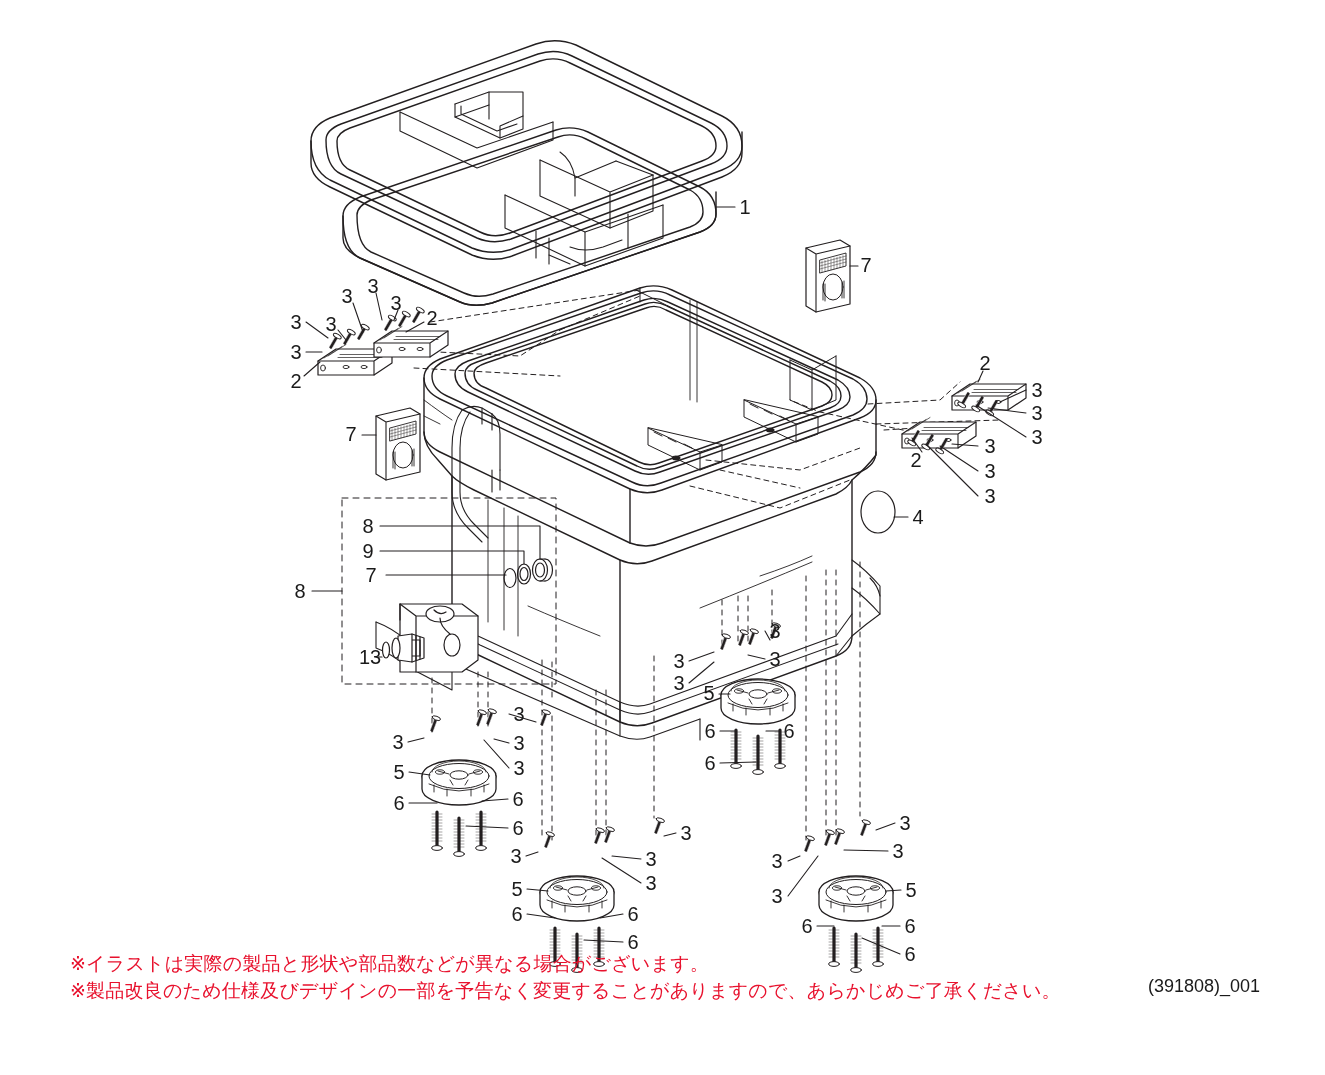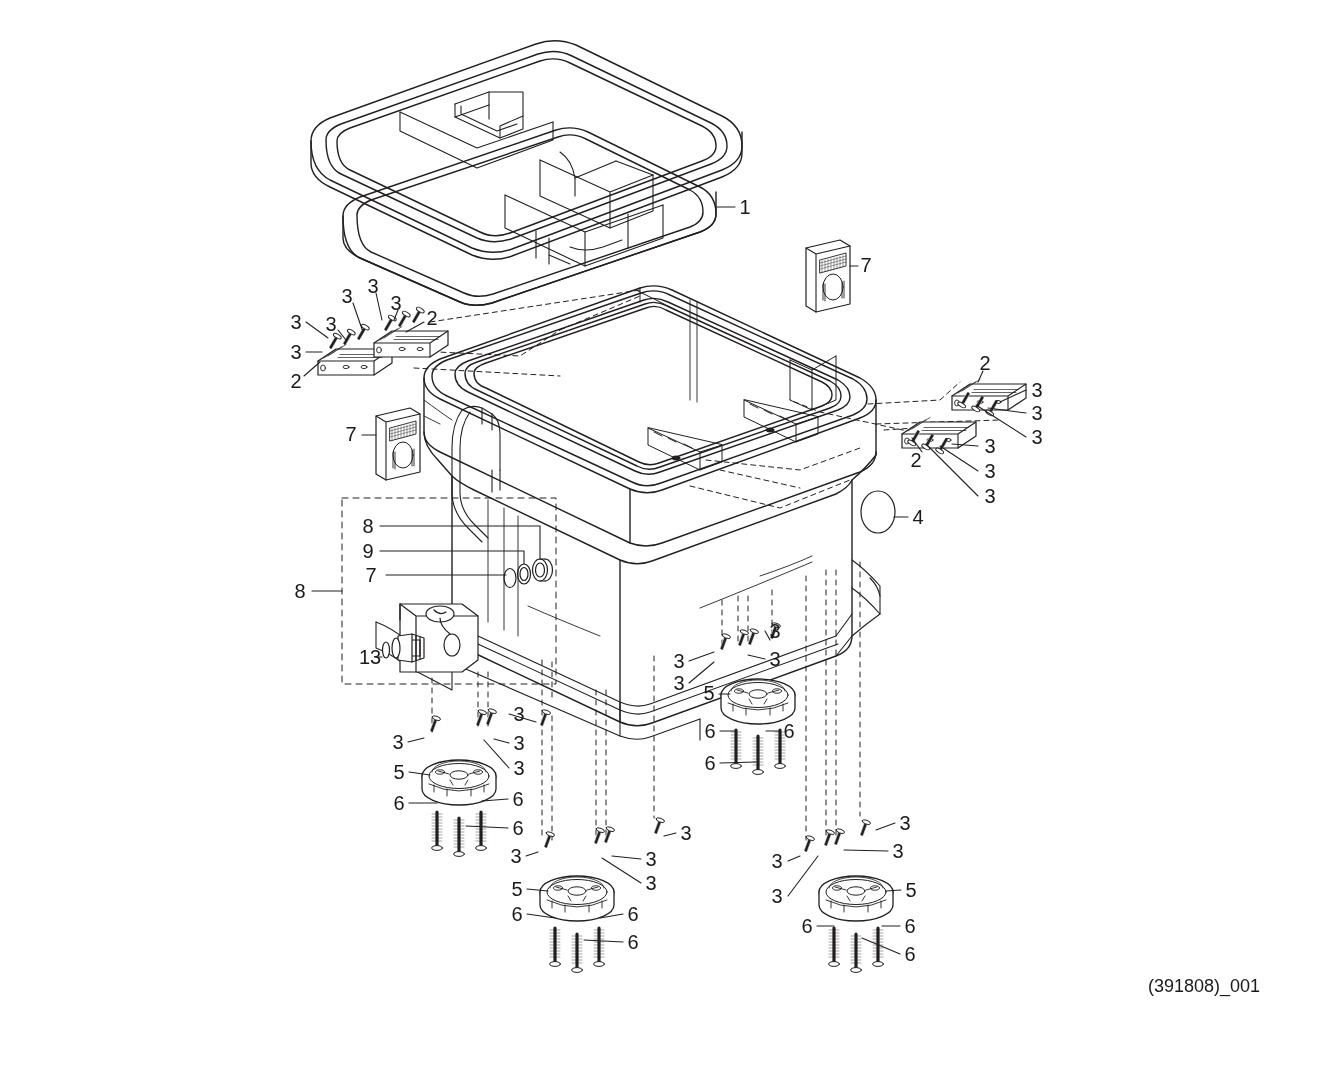--- a/index.html
+++ b/index.html
@@ -549,15 +549,17 @@
       <div class="cal" style="left: 911px; top: 890px;">5</div>
       <div class="cal" style="left: 807px; top: 926px;">6</div>
       <div class="cal" style="left: 910px; top: 926px;">6</div>
       <div class="cal" style="left: 910px; top: 954px;">6</div>
       <div class="cal" style="left: 517px; top: 889px;">5</div>
       <div class="cal" style="left: 517px; top: 914px;">6</div>
       <div class="cal" style="left: 633px; top: 914px;">6</div>
       <div class="cal" style="left: 633px; top: 942px;">6</div>
     </div>
 
+  <div class="note" id="note1" style="color: rgb(232, 17, 45);">※イラストは実際の製品と形状や部品数などが異なる場合がございます。</div>
+  <div class="note" id="note2" style="color: rgb(232, 17, 45);">※製品改良のため仕様及びデザインの一部を予告なく変更することがありますので、あらかじめご了承ください。</div>
   <div id="code">(391808)_001</div>
 
 </div>
 
 </body></html>

